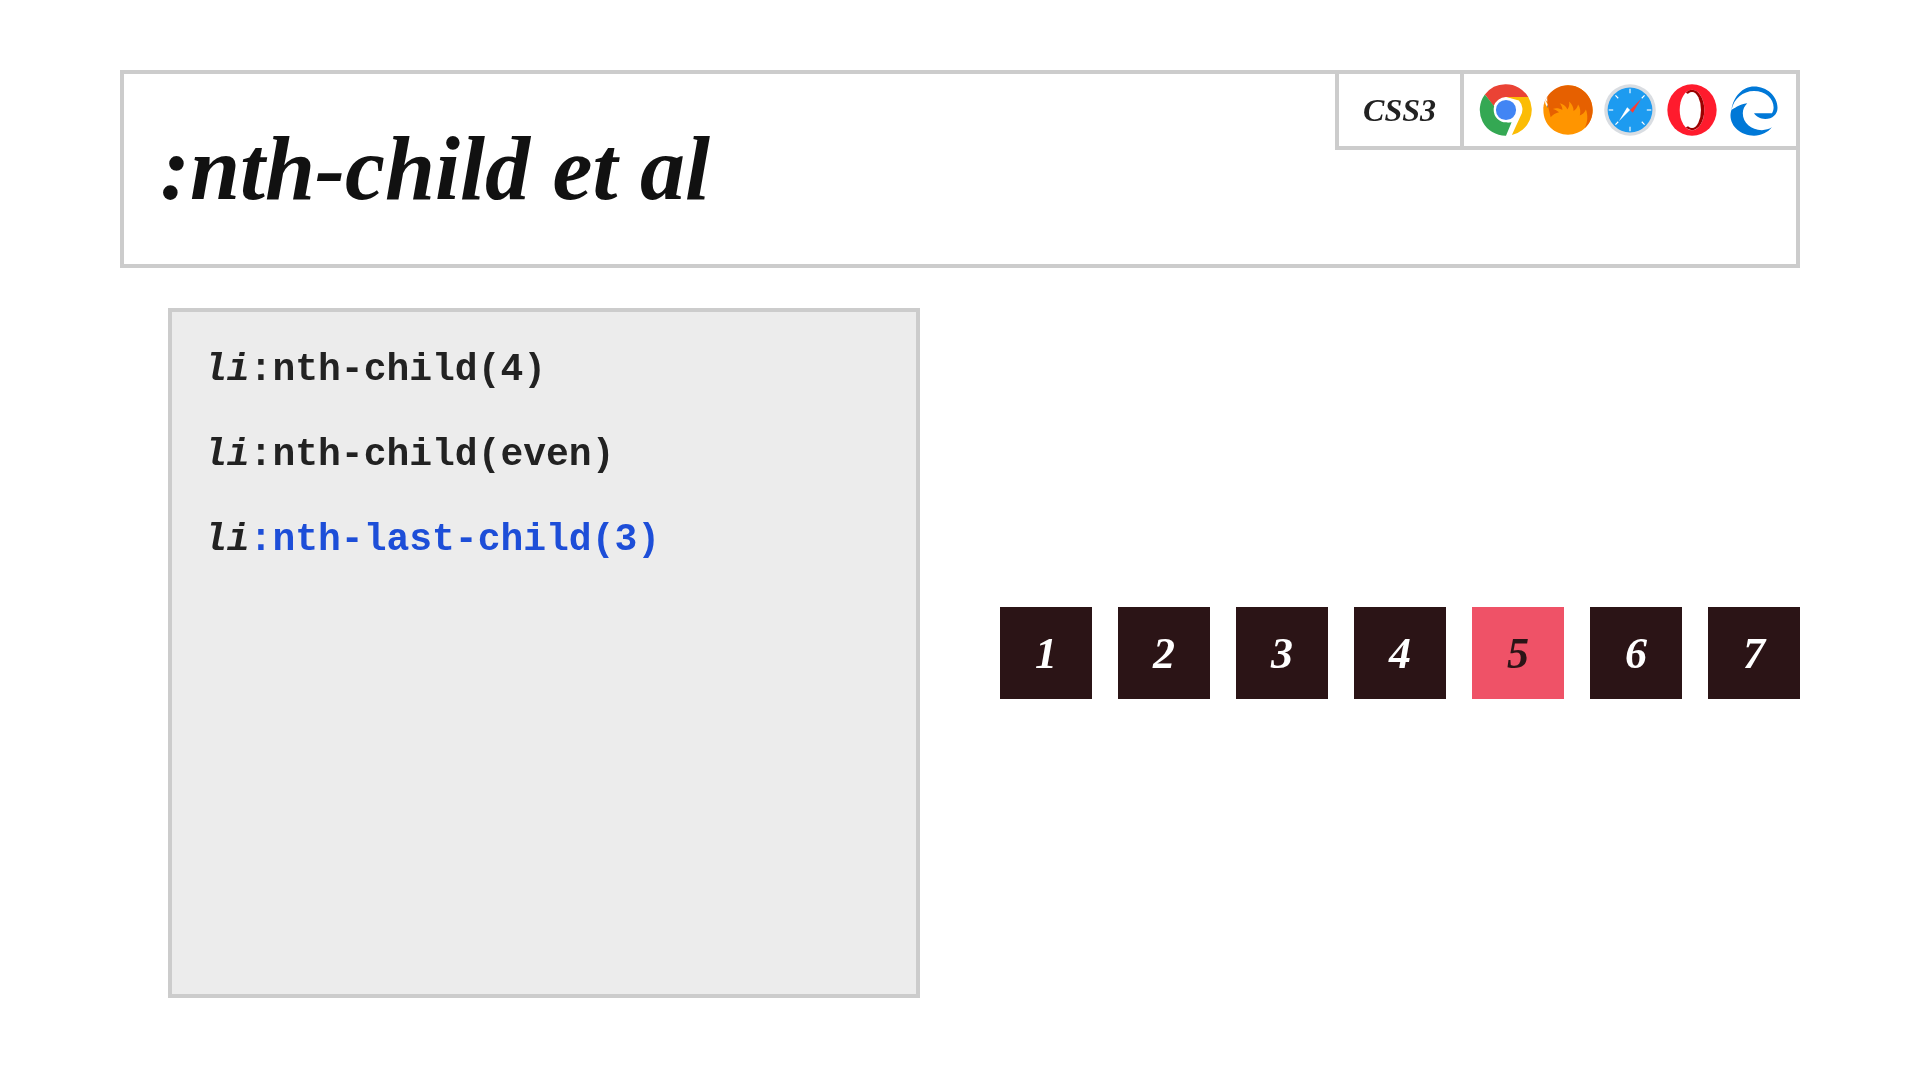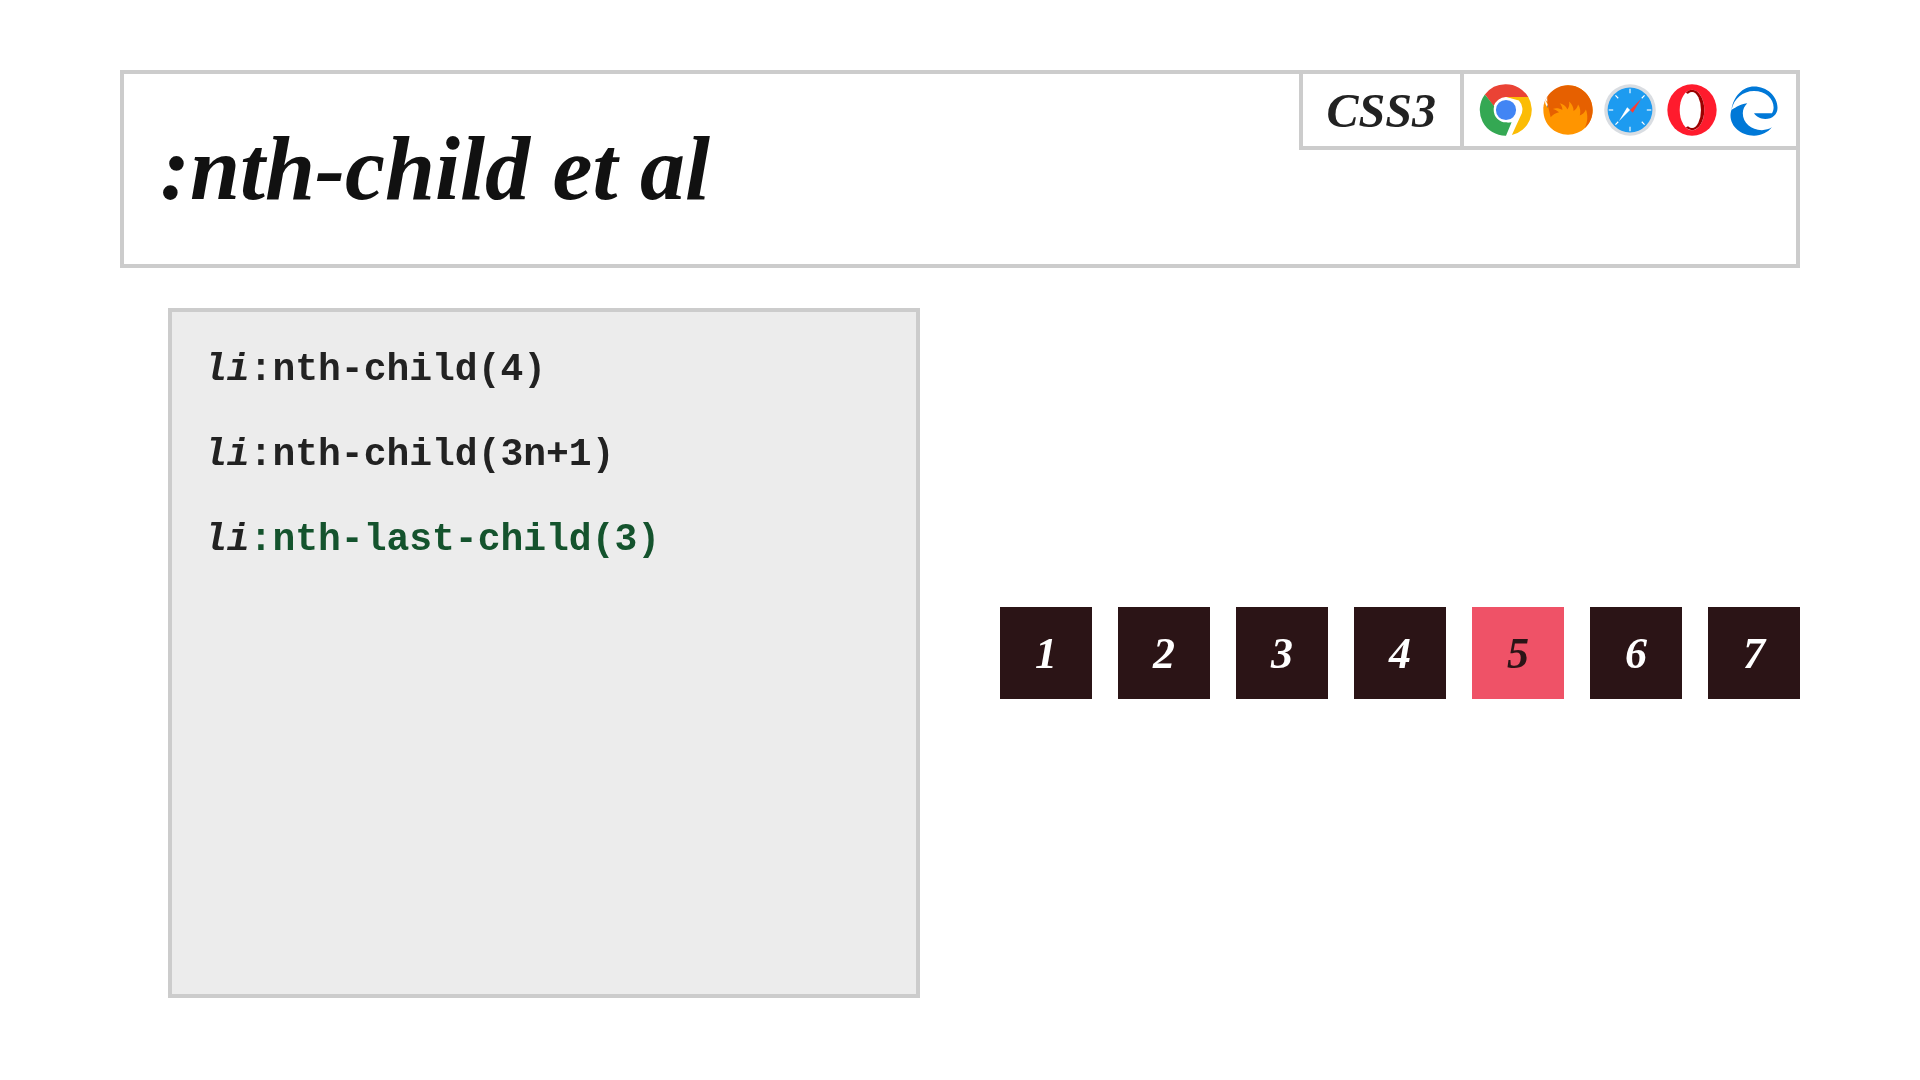--- a/index.html
+++ b/index.html
@@ -1,29 +1,29 @@
 <!DOCTYPE html>
 <html><head>
 <meta charset="utf-8">
 <style>
   html,body{margin:0;padding:0;width:1920px;height:1080px;background:#fff;font-family:Georgia,'Times New Roman',serif;}
   .slide{box-sizing:border-box;width:1920px;height:1080px;padding:70px 120px 80px 120px;}
   .header{border:4px solid #ccc;display:flex;align-items:center;position:relative;height:190px;}
   .title-box{flex:1;display:flex;align-items:center;padding:0 36px;}
   .title{font-style:italic;font-weight:700;font-size:90px;line-height:1;color:#111;}
   .meta-row{position:absolute;top:-4px;right:-4px;display:flex;height:80px;}
-  .css-badge{border:4px solid #ccc;border-right:none;display:flex;align-items:center;justify-content:center;padding:4px 24px;font-style:italic;font-weight:700;font-size:48px;color:#222;background:#fff;}
+  .css-badge{border:4px solid #ccc;border-right:none;display:flex;align-items:center;justify-content:center;padding:4px 24px;font-style:italic;font-weight:700;font-size:32px;color:#222;background:#fff;}
   .browsers{border:4px solid #ccc;display:flex;align-items:center;gap:6px;padding:0 14px;background:#fff;}
   .icon{width:56px;height:56px;display:block;}
   .content{display:flex;gap:80px;margin-top:40px;align-items:stretch;height:690px;padding-left:48px;}
   .code-panel{width:760px;background:#ececec;border:4px solid #ccc;box-sizing:border-box;padding:36px 32px;}
   .code-line{font-family:'Courier New',monospace;font-weight:700;font-size:38px;color:#222;margin:0 0 42px 0;}
   .code-line .tag{font-style:italic;}
   .code-line.hl{}
-  .code-line.hl .sel{color:#14532d;margin-top:35px;}
+  .code-line.hl .sel{color:#1d4ed8;margin-top:35px;}
   .demo{flex:1;display:flex;align-items:center;justify-content:flex-start;}
   .boxes{display:flex;gap:26px;}
   .box{width:92px;height:92px;background:#2b1416;color:#fff;display:flex;align-items:center;justify-content:center;font-style:italic;font-weight:700;font-size:44px;font-family:Georgia,serif;}
   .box.hl{background:#ef5267;color:#2b1416;}
 </style>
 </head>
 <body>
 
 <div class="slide">
 
@@ -82,21 +82,21 @@
           <path d="M50 8c23 0 42 17 42 38 0 12-9 20-22 20-9 0-16-4-20-10h32c2-3 3-7 3-11 0-16-15-29-35-29C30 16 14 30 10 49 13 26 30 8 50 8z" fill="#0078d7"></path>
           <path d="M10 49c-1 3-2 7-2 11 0 20 19 36 42 36 13 0 25-6 32-15-5 3-11 5-18 5-19 0-34-13-34-30 0-7 3-13 8-18-15 1-26 12-28 11z" fill="#0078d7"></path>
         </svg>
       </div>
     </div>
   </div>
 
   <div class="content">
     <div class="code-panel" id="code-panel">
         <p class="code-line"><span class="tag">li</span><span class="sel">:nth-child(4)</span></p>
-        <p class="code-line"><span class="tag">li</span><span class="sel">:nth-child(3n+1)</span></p>
+        <p class="code-line"><span class="tag">li</span><span class="sel">:nth-child(even)</span></p>
         <p class="code-line hl"><span class="tag">li</span><span class="sel">:nth-last-child(3)</span></p>
       </div>
     <div class="demo">
       <div class="boxes" id="boxes">
           <div class="box">1</div>
           <div class="box">2</div>
           <div class="box">3</div>
           <div class="box">4</div>
           <div class="box hl">5</div>
           <div class="box">6</div>

